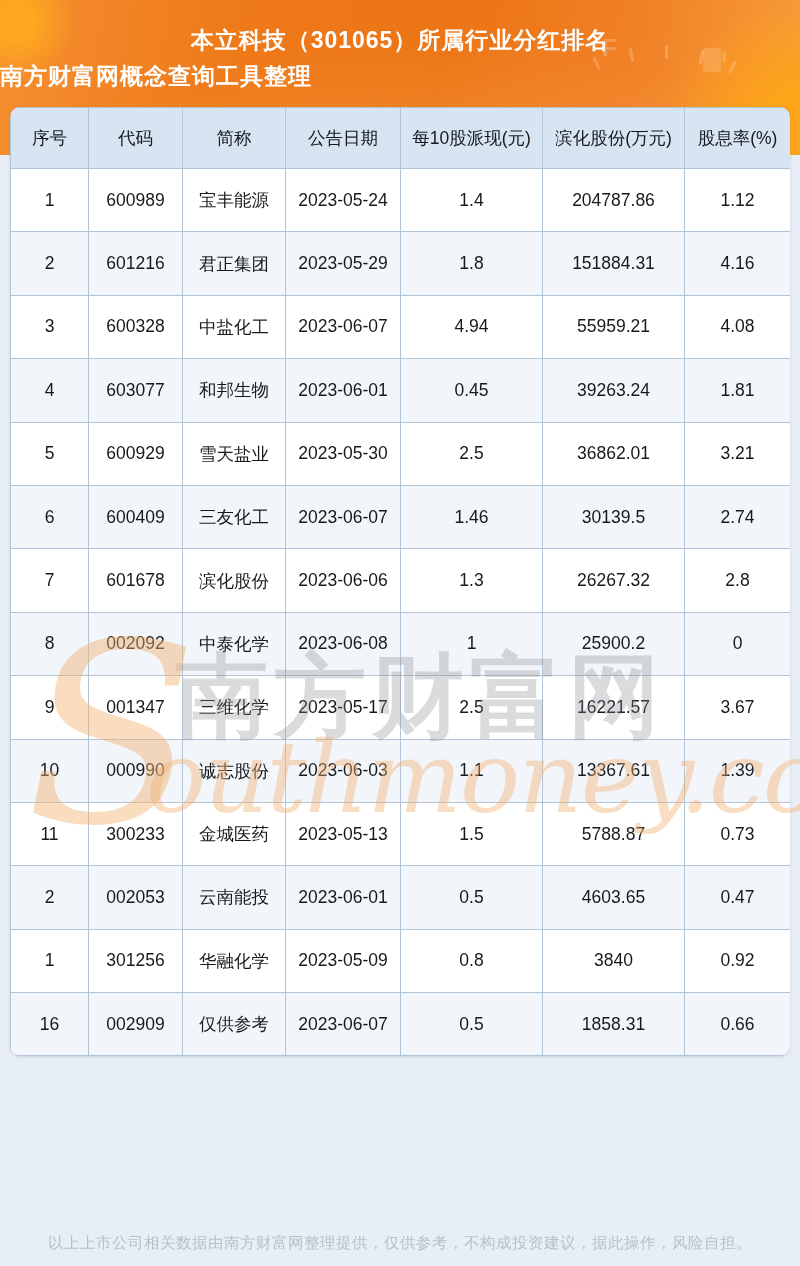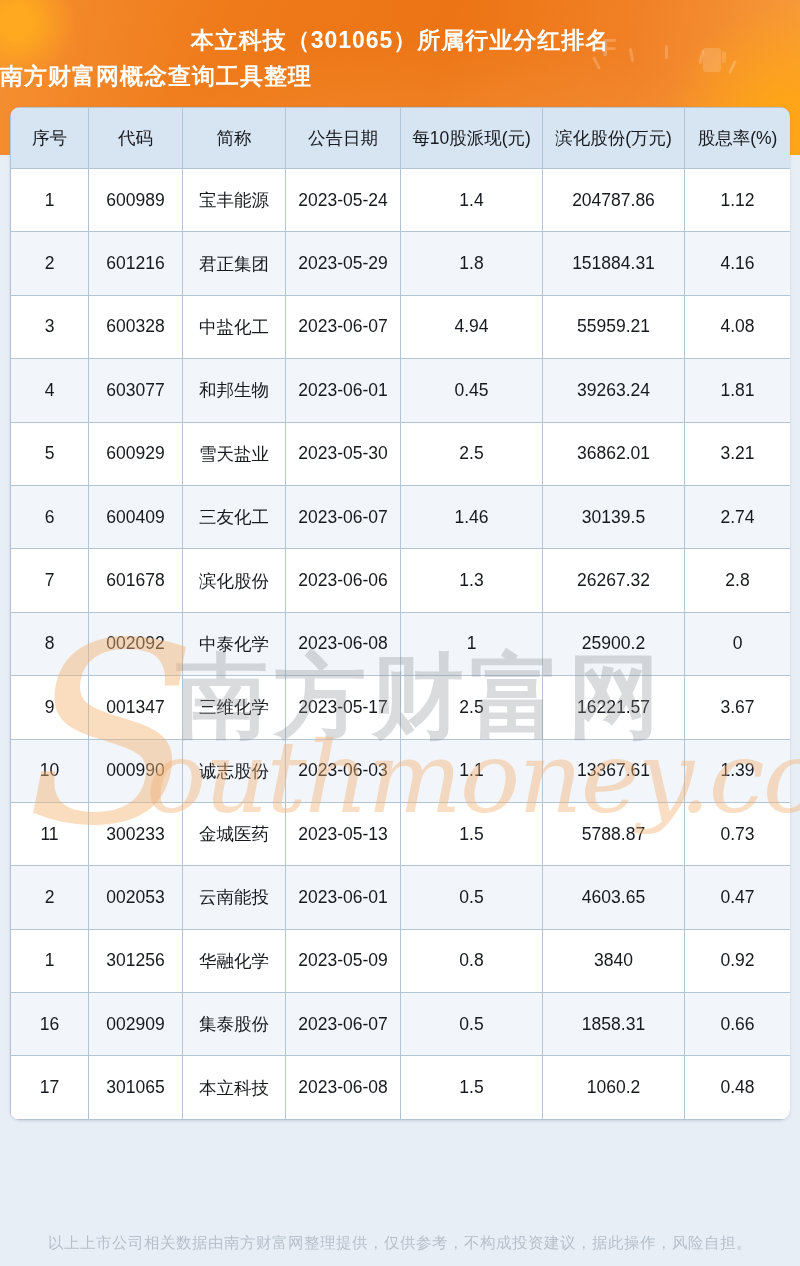--- a/index.html
+++ b/index.html
@@ -238,34 +238,25 @@
           <td>301256</td>
           <td>华融化学</td>
           <td>2023-05-09</td>
           <td>0.8</td>
           <td>3840</td>
           <td>0.92</td>
         </tr>
         <tr>
           <td>16</td>
           <td>002909</td>
-          <td>集泰股份</td>
+          <td>仅供参考</td>
           <td>2023-06-07</td>
           <td>0.5</td>
           <td>1858.31</td>
           <td>0.66</td>
-        </tr>
-        <tr>
-          <td>17</td>
-          <td>301065</td>
-          <td>本立科技</td>
-          <td>2023-06-08</td>
-          <td>1.5</td>
-          <td>1060.2</td>
-          <td>0.48</td>
         </tr>
       </tbody>
   </table>
 </div>
 
 <div class="watermark">
   <div class="wm-cn">南方财富网</div>
   <div class="wm-s">S</div>
   <div class="wm-en">outhmoney.com</div>
 </div>

